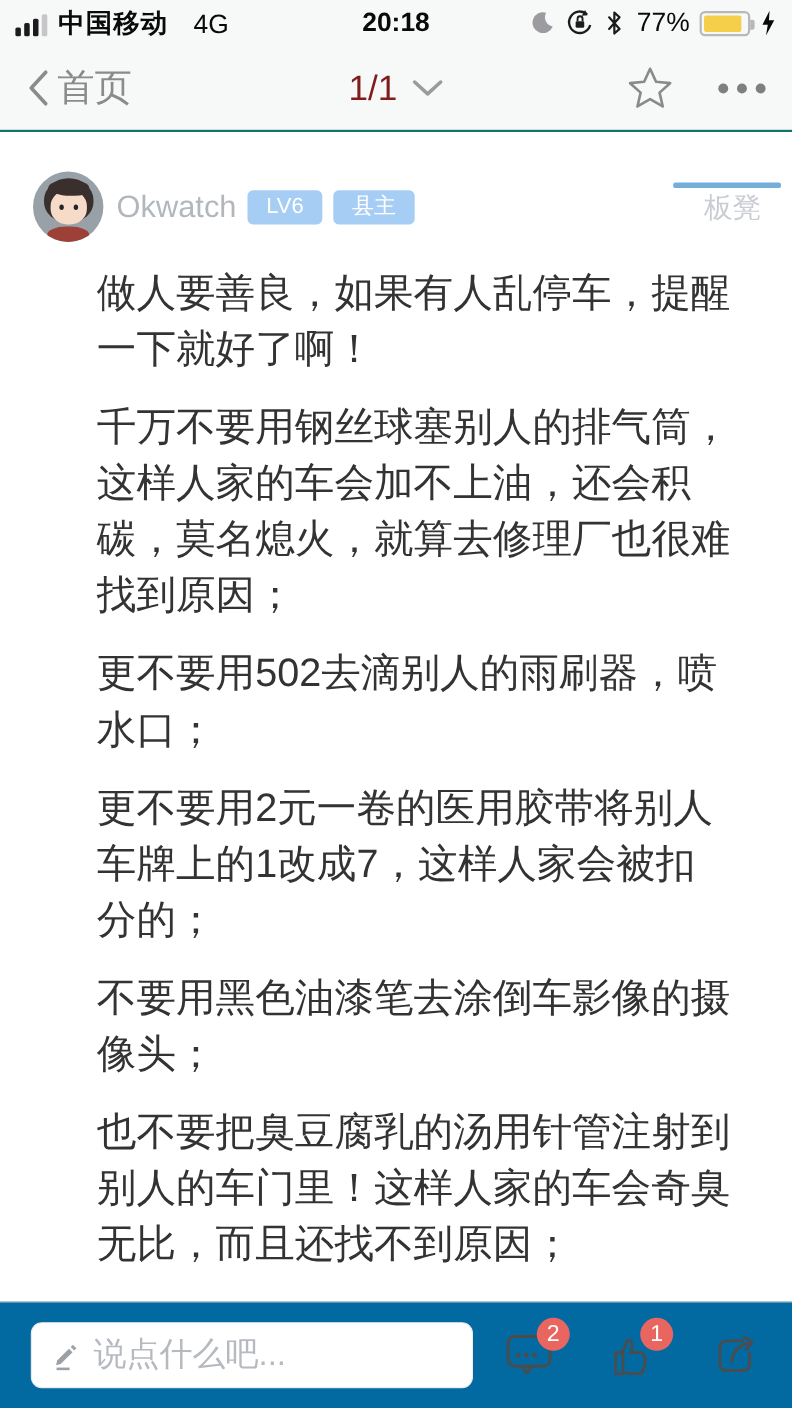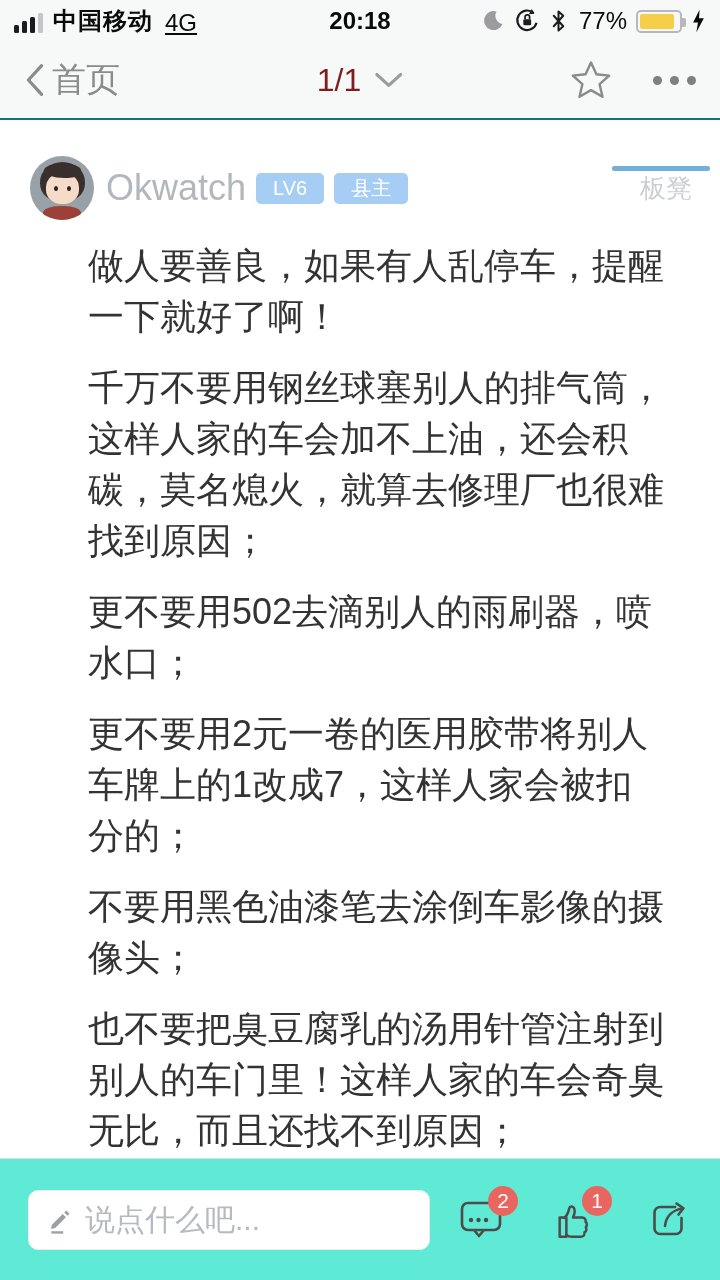--- a/index.html
+++ b/index.html
@@ -13,21 +13,21 @@
   .status-bar{
     height:42px; background:#f7f8f8; display:flex; align-items:center;
     padding:0 14px; position:relative; font-size:24px; color:#0a0a0a;
   }
   .sb-left{ display:flex; align-items:flex-end; gap:10px; }
   .signal{ display:flex; align-items:flex-end; gap:3px; padding-bottom:4px;}
   .signal i{ display:block; width:5px; border-radius:1.5px; background:#1c1c1e; }
   .signal i:nth-child(1){height:8px;} .signal i:nth-child(2){height:12px;}
   .signal i:nth-child(3){height:16px;} .signal i:nth-child(4){height:20px; background:#c6c6c8;}
   .carrier{ letter-spacing:1px;font-weight:bold; }
-  .network{ margin-left:2px;text-decoration:underline; }
+  .network{ margin-left:13px; }
   .sb-time{ position:absolute; left:50%; transform:translateX(-50%); font-weight:600; }
   .sb-right{ margin-left:auto; display:flex; align-items:center; gap:9px; }
   .pct{ margin-left:2px; }
   .battery{ position:relative; width:46px; height:23px; border:2px solid #b8b8ba; border-radius:5px; background:#f7f8f8; }
   .battery .fill{ position:absolute; left:2px; top:2px; bottom:2px; width:34px; background:#f5cf4a; border-radius:2px; }
   .battery .nub{ position:absolute; right:-6px; top:6px; width:4px; height:9px; background:#b8b8ba; border-radius:0 2px 2px 0; }
   
   .nav-bar{
     height:78px; background:#f7f8f8; border-bottom:2px solid #0f766e;
     display:flex; align-items:center; padding:0 24px; position:relative;
@@ -49,30 +49,30 @@
   .avatar .hair{ position:absolute; left:10px; top:6px; width:45px; height:40px;
     background:#39302e; border-radius:50% 50% 46% 46%; }
   .avatar .face{ position:absolute; left:16px; top:17px; width:33px; height:31px;
     background:#f6dcc8; border-radius:46%; }
   .avatar .bang{ position:absolute; left:14px; top:8px; width:37px; height:14px;
     background:#39302e; border-radius:50% 50% 40% 60%; }
   .avatar .eye{ position:absolute; top:30px; width:4px; height:5px; background:#242424; border-radius:50%; }
   .avatar .eye.l{ left:24px; } .avatar .eye.r{ left:37px; }
   .avatar .shirt{ position:absolute; left:13px; bottom:-2px; width:38px; height:16px;
     background:#9c4038; border-radius:45% 45% 0 0; }
-  .username{ margin-left:12px; font-size:36px; color:#b2b7be; cursor:pointer; }
+  .username{ margin-left:12px; font-size:28px; color:#b2b7be; cursor:pointer; }
   .badge{ margin-left:10px; background:#a6cdf3; color:#ffffff; font-size:20px;
     line-height:1; padding:5px 17px 6px; border-radius:5px; }
   .floor{ margin-left:auto; font-size:26px; color:#c9cdd3; }
   .post-body{ margin:20px 52px 0 88px; font-size:36px; line-height:51px; color:#333333; }
   .post-body p{ margin:0 0 20px 0; }
   
   .bottom-bar{
-    position:absolute; left:0; right:0; bottom:0; height:122px;
-    background:#5eead4; border-top:1px solid #dcdcdc;
+    position:absolute; left:0; right:0; bottom:0; height:97px;
+    background:#0369a1; border-top:1px solid #dcdcdc;
     display:flex; align-items:center; padding:0 28px;
   }
   .comment-box{
     width:402px; height:60px; background:#ffffff; border:1px solid #ececec;
     border-radius:10px; display:flex; align-items:center; padding:0 16px; gap:10px;
   }
   .comment-box input{
     border:none; outline:none; background:transparent; flex:1;
     font-size:30px; color:#333; font-family:inherit; min-width:0;
   }

